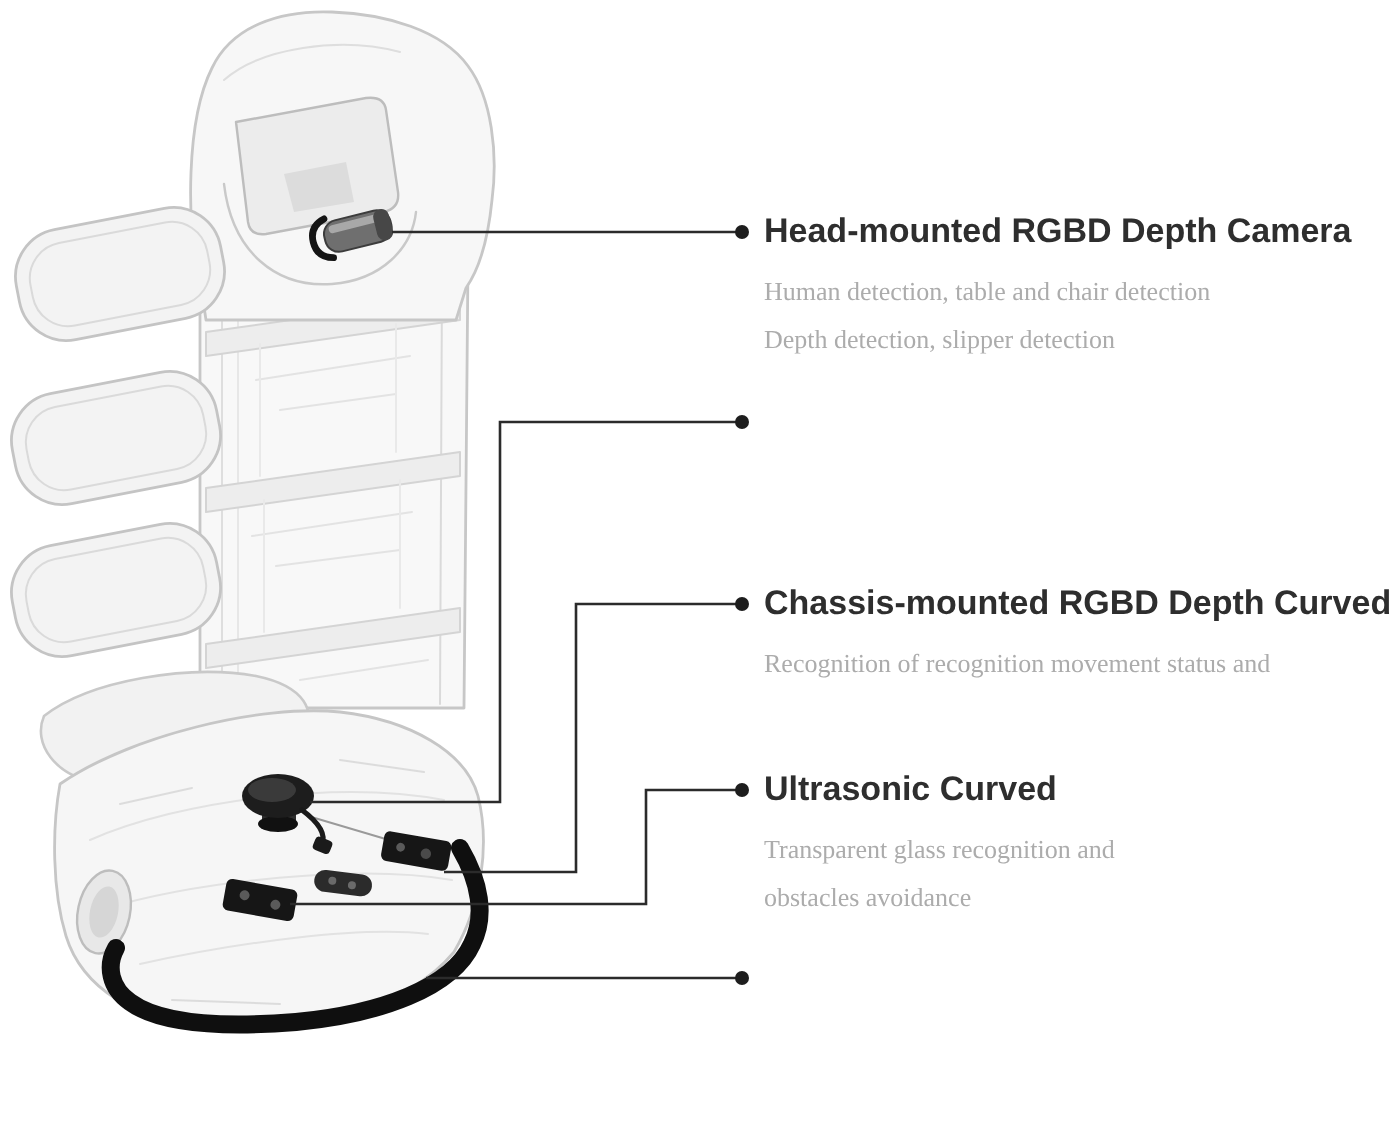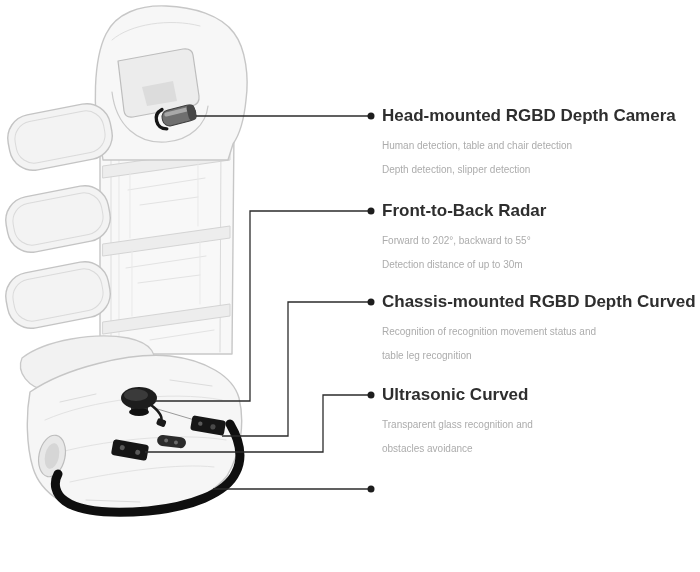--- a/index.html
+++ b/index.html
@@ -40,24 +40,25 @@
     color: #2e2e2e;
     white-space: nowrap;
   }
   .annotation .desc {
     margin-top: 8px;
   }
   .annotation.wide-gap .desc {
     margin-top: 21px;
   }
   .annotation .desc .line {
-    font-size: 10px;
+    font-size: 13px;
     line-height: 24px;
     color: #acacac;
     white-space: nowrap;
+    font-family: Liberation Serif, serif;
   }
 </style>
 </head>
 <body>
 
 <div class="stage">
 
   <svg class="diagram" width="700" height="572" viewBox="0 0 700 572">
 
     <g stroke-linecap="round" stroke-linejoin="round" fill="none">
@@ -187,33 +188,25 @@
   <div class="annotations">
 
     <div class="annotation" style="top:105px">
       <div class="title">Head-mounted RGBD Depth Camera</div>
       <div class="desc">
         <div class="line">Human detection, table and chair detection</div>
         <div class="line">Depth detection, slipper detection</div>
       </div>
     </div>
 
-    <div class="annotation" style="top:200px">
-      <div class="title">Front-to-Back Radar</div>
-      <div class="desc">
-        <div class="line">Forward to 202°, backward to 55°</div>
-        <div class="line">Detection distance of up to 30m</div>
-      </div>
-    </div>
 
     <div class="annotation" style="top:291px">
       <div class="title">Chassis-mounted RGBD Depth Curved</div>
       <div class="desc">
         <div class="line">Recognition of recognition movement status and</div>
-        <div class="line">table leg recognition</div>
       </div>
     </div>
 
     <div class="annotation" style="top:384px">
       <div class="title">Ultrasonic Curved</div>
       <div class="desc">
         <div class="line">Transparent glass recognition and</div>
         <div class="line">obstacles avoidance</div>
       </div>
     </div>

